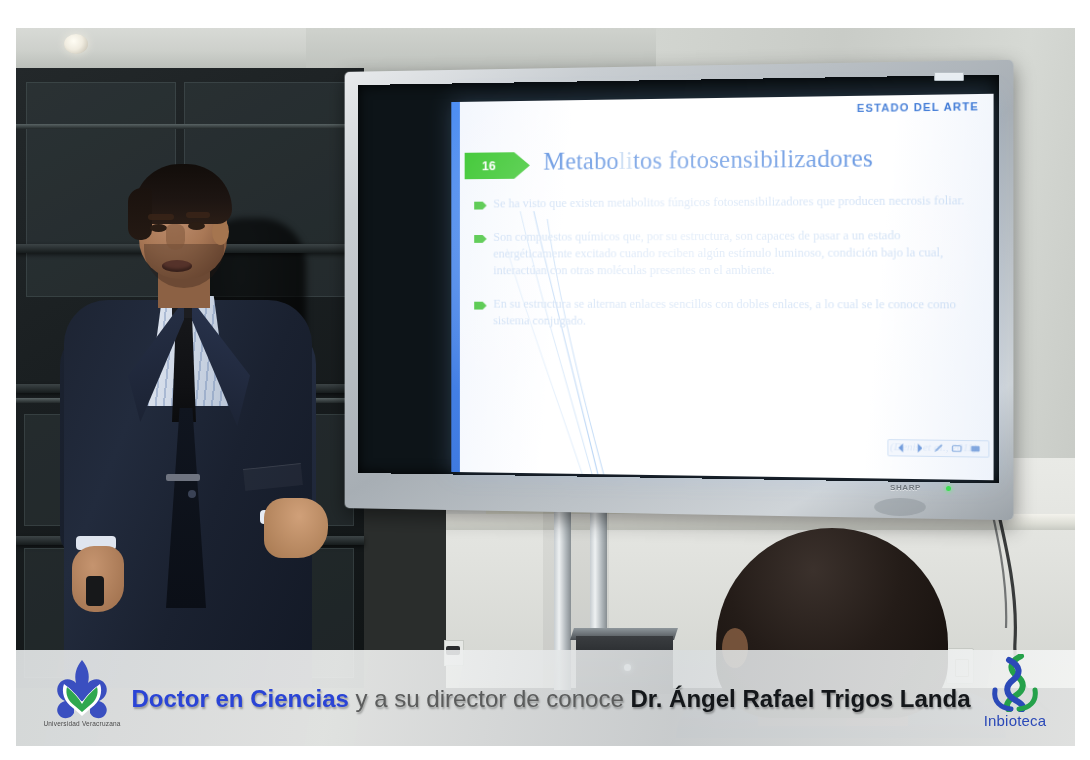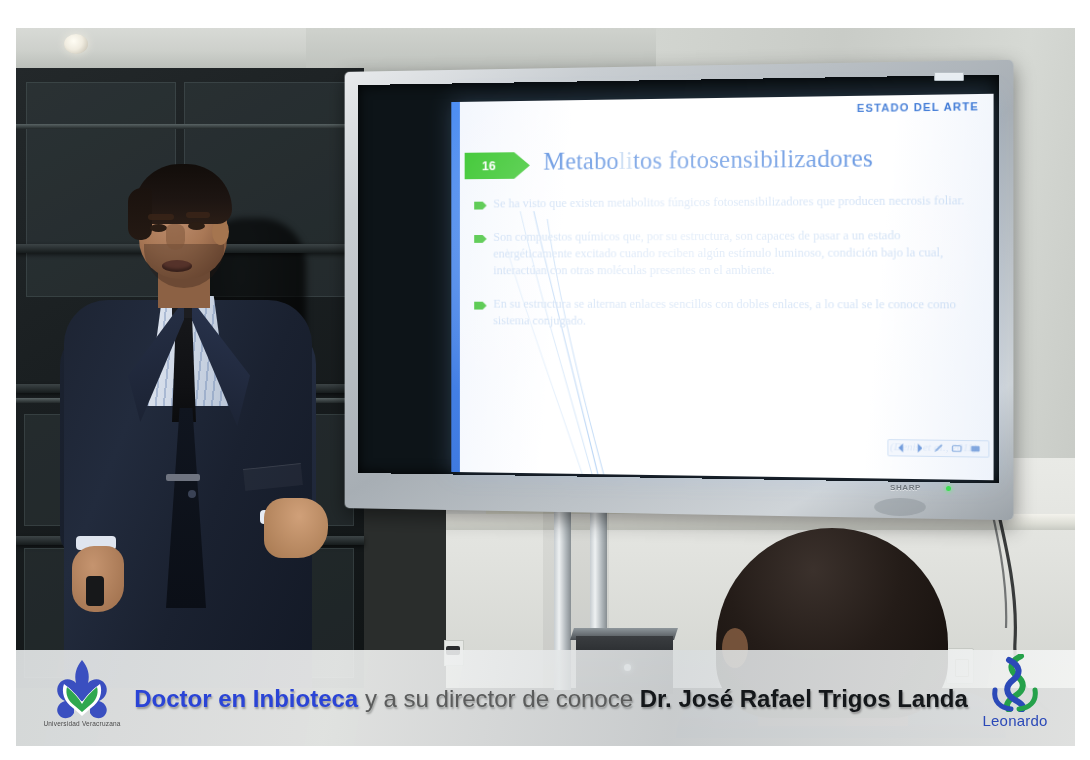--- a/index.html
+++ b/index.html
@@ -597,21 +597,21 @@
     <div class="aud-head"></div>
     <div class="aud-ear"></div>
 
   </div>
 
   <div id="banner">
     <div class="banner-photo-bleed"></div>
 
     <div class="banner-lines">
 
-      <div class="bline"><span class="t-blue">Doctor en Inbioteca</span><span class="t-grey"> y a su director de conoce </span><span class="t-dark">Dr. José Rafael Trigos Landa</span></div>
+      <div class="bline"><span class="t-blue">Doctor en Ciencias</span><span class="t-grey"> y a su director de conoce </span><span class="t-dark">Dr. Ángel Rafael Trigos Landa</span></div>
     </div>
   </div>
 
   <div class="uv-logo">
     <svg viewBox="0 0 104 66" width="104" height="66">
       <g fill="#3a4fc0">
         <path d="M52 2 C46 9, 44 17, 46 25 C41 20, 33 20, 29 26 C25 32, 28 40, 35 43
                  C28 45, 25 52, 29 57 C33 62, 41 61, 44 55 L44 43 L60 43 L60 55
                  C63 61, 71 62, 75 57 C79 52, 76 45, 69 43
                  C76 40, 79 32, 75 26 C71 20, 63 20, 58 25 C60 17, 58 9, 52 2 Z"></path>
@@ -624,16 +624,16 @@
     <div class="uv-cap">Universidad Veracruzana</div>
   </div>
 
   <div class="ib-logo">
     <svg viewBox="0 0 100 58" width="100" height="58">
       <path d="M56 2 C44 8, 44 16, 52 22 C60 28, 60 36, 50 42 C42 47, 40 52, 44 56" fill="none" stroke="#25a14a" stroke-width="6" stroke-linecap="round"></path>
       <path d="M44 6 C56 12, 56 20, 48 26 C40 32, 40 40, 50 46 C58 50, 60 54, 56 56" fill="none" stroke="#2b49b8" stroke-width="6" stroke-linecap="round"></path>
       <path d="M30 36 C28 48, 36 54, 46 55" fill="none" stroke="#2b49b8" stroke-width="5" stroke-linecap="round"></path>
       <path d="M70 36 C72 48, 64 54, 54 55" fill="none" stroke="#25a14a" stroke-width="5" stroke-linecap="round"></path>
     </svg>
-    <div class="ib-cap">Leonardo</div>
+    <div class="ib-cap">Inbioteca</div>
   </div>
 
 </div>
 
 </body></html>

